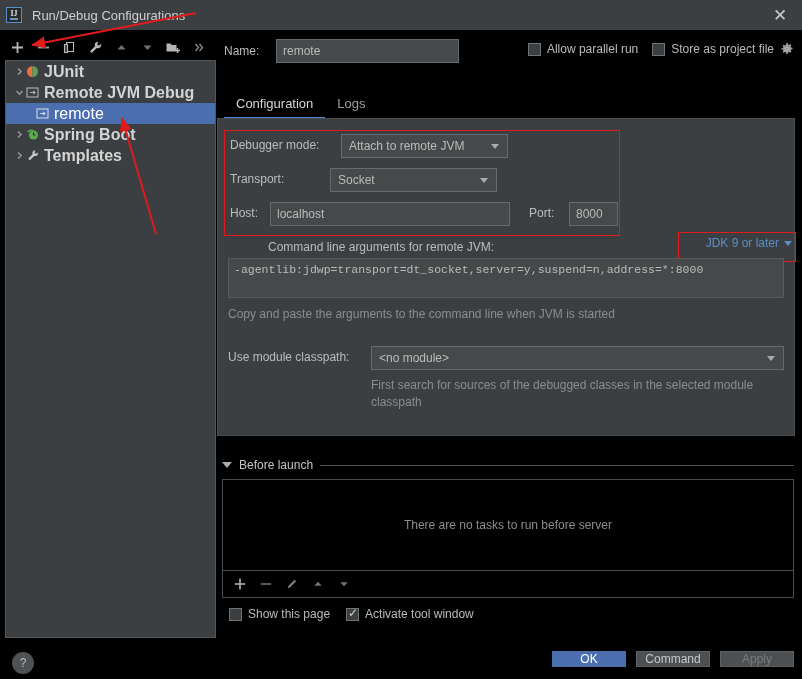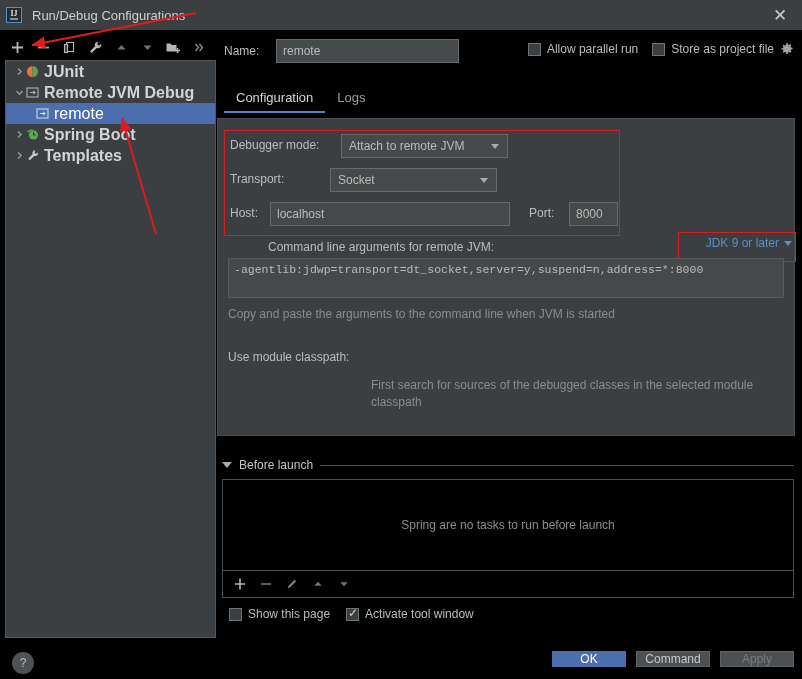--- a/index.html
+++ b/index.html
@@ -104,21 +104,21 @@
   }
   .chk.checked::after {
     content: "\2713"; position: absolute; left: 1px; top: -3px;
     font-size: 12px; color: #cfcfcf; line-height: 14px;
   }
   .gear { color: #a9acae; width: 14px; height: 14px; }
 
   
   .tabs {
     position: absolute; left: 224px; top: 90px; width: 570px; height: 29px;
-    display: flex; align-items: flex-start;
+    display: flex; align-items: flex-end;
     border-bottom: 1px solid #4f5254;
   }
   .tab {
     padding: 0 12px 7px 12px; font-size: 13px; color: #9a9da0; position: relative;
   }
   .tab.active { color: #d6d6d6; }
   .tab.active::after {
     content: ""; position: absolute; left: 0; right: 0; bottom: -1px; height: 2px;
     background: #4a88c7;
   }
@@ -419,29 +419,35 @@
   <div class="jdk-link">
     <span>JDK 9 or later</span>
     <span class="chev"></span>
   </div>
   <div class="ann-box" style="left:678px; top:232px; width:118px; height:30px;"></div>
 
   <div class="cmd-box">-agentlib:jdwp=transport=dt_socket,server=y,suspend=n,address=*:8000</div>
   <div class="cmd-hint">Copy and paste the arguments to the command line when JVM is started</div>
 
   <div class="mcp-label">Use module classpath:</div>
+  <div class="combo" id="mcp-combo">
+    <span class="combo-val">&lt;no module&gt;</span>
+    <span class="arrow">
+        <span class="arrow-tri"></span>
+      </span>
+  </div>
   <div class="mcp-hint">First search for sources of the debugged classes in the selected module classpath</div>
 
   <div class="bl-header">
     <span class="bl-tri"></span>
     <span class="bl-title">Before launch</span>
     <span class="bl-line"></span>
   </div>
   <div class="bl-body">
-    <span>Spring are no tasks to run before launch</span>
+    <span>There are no tasks to run before server</span>
   </div>
   <div class="bl-toolbar">
     <div class="bl-tb-btn">
       <svg width="14" height="14" viewBox="0 0 15 15">
           <path d="M7.5 2 V13 M2 7.5 H13" stroke="#b4b6b8" stroke-width="1.7" fill="none"></path>
         </svg>
     </div>
     <div class="bl-tb-btn">
       <svg width="14" height="14" viewBox="0 0 15 15">
           <path d="M2 7.5 H13" stroke="#6f7376" stroke-width="1.7" fill="none"></path>

